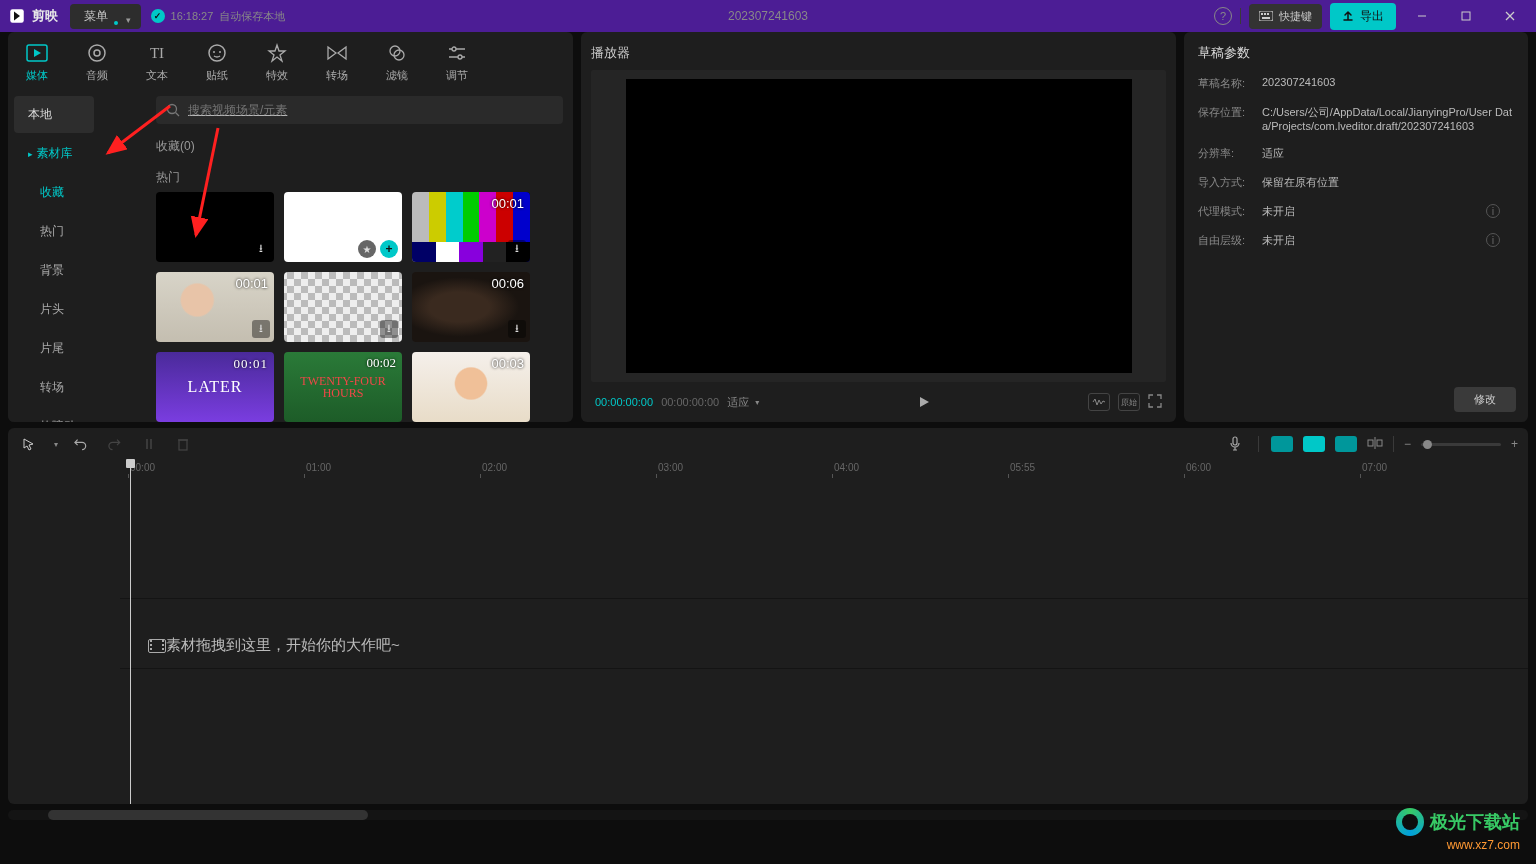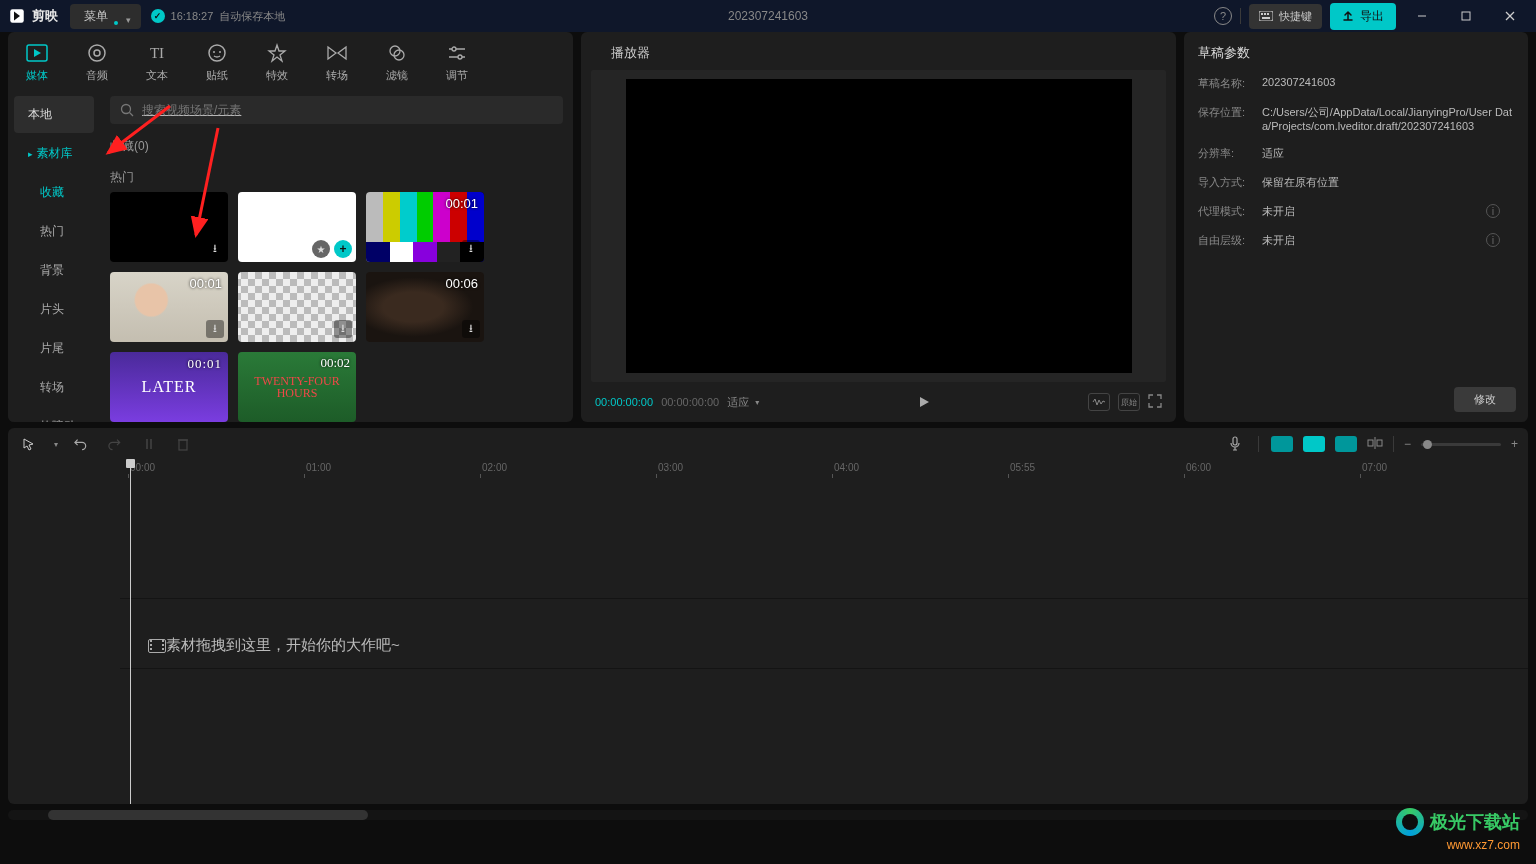--- a/index.html
+++ b/index.html
@@ -1,19 +1,19 @@
 <!DOCTYPE html>
 <html><head>
 <meta charset="utf-8">
 <style>
 * { margin: 0; padding: 0; box-sizing: border-box; }
 body { background: #0d0d0d; font-family: "Microsoft YaHei", Arial, sans-serif; color: #b8b8b8; font-size: 12px; overflow: hidden; width: 1536px; height: 864px; position: relative; }
 
 
-.title-bar { height: 32px; background: #0f172a; display: flex; align-items: center; padding: 0 8px; }
+.title-bar { height: 32px; background: #4c1d95; display: flex; align-items: center; padding: 0 8px; }
 .logo { width: 18px; height: 18px; margin-right: 6px; display:flex; align-items:center; justify-content:center; }
 .logo svg { width:18px; height:18px; }
 .app-name { color: #e8e8e8; font-weight: bold; font-size: 13px; margin-right: 12px; }
 .menu-btn { background: #2d2d2d; color: #c8c8c8; padding: 4px 10px 4px 14px; border-radius: 4px; margin-right: 10px; display:flex; align-items:flex-end; gap:4px; cursor:pointer; position:relative;}
 .menu-btn .dot { width:4px; height:4px; border-radius:50%; background:#00c8c8; margin-left:2px;}
 .menu-btn .chev { font-size:9px; color:#999; margin-left:4px;}
 .autosave { display: flex; align-items: center; gap: 6px; color: #888; font-size: 11px; }
 .check-circle { width: 14px; height: 14px; background: #00c8c8; border-radius: 50%; display:flex; align-items:center; justify-content:center; color:#0d0d0d; font-size:9px; font-weight:bold;}
 .title-center { position: absolute; left: 50%; transform: translateX(-50%); color: #888; font-size: 12px; }
 .title-right { position: absolute; right: 8px; display: flex; align-items: center; gap: 8px; }
@@ -25,21 +25,21 @@
 
 .main-row { display:flex; height: 392px; gap:8px; padding: 0 8px 2px 8px; }
 
 
 .media-panel { width: 565px; background:#1e1e1e; border-radius:6px; overflow:hidden; display:flex; flex-direction:column;}
 .media-tabs { display:flex; height:58px; padding: 8px 10px 0 10px; gap:12px; }
 .mtab { display:flex; flex-direction:column; align-items:flex-start; gap:4px; color:#aaa; cursor:pointer; padding:2px 8px; min-width:48px;}
 .mtab.active { color:#00c8c8; }
 .mtab .ic { width:22px; height:22px; display:flex; align-items:center; justify-content:center;}
 .mtab .lbl { font-size:11px;}
-.media-body { display:flex; flex:1; min-height:0;}
+.media-body { display:flex; flex:1; min-height:0;gap:46px;}
 .media-sidebar { width:92px; background:#1e1e1e; padding-top:4px;}
 .ms-item { padding:10px 14px; color:#aaa; cursor:pointer; font-size:12px; border-radius:4px; margin:2px 6px;}
 .ms-item.pill { background:#2d2d2d; color:#ddd; }
 .ms-item.active { color:#00c8c8;}
 .ms-item.expand::before { content:"▸"; font-size:9px; margin-right:4px; color:inherit;}
 .ms-item.sub { padding-left:26px;}
 .media-content { flex:1; padding:6px 10px; overflow:auto;}
 .search-box { background:#2a2a2a; border-radius:4px; padding:7px 10px; display:flex; align-items:center; gap:8px; margin-bottom:6px;text-decoration:underline;}
 .search-box input { background:transparent; border:none; outline:none; color:#ccc; font-size:12px; flex:1;}
 .section-label { color:#999; font-size:12px; padding:8px 0 6px;}
@@ -54,21 +54,21 @@
 .color-bars { display:flex; height:100%;}
 .color-bars div { flex:1;}
 .thumb.person { background: radial-gradient(circle at 35% 40%, #e8c4a8 18%, transparent 20%), linear-gradient(#d8d4c8,#c4beb0);}
 .thumb.ape { background: radial-gradient(ellipse at 40% 50%, #3a2a1f 30%, #1a1410 60%);}
 .thumb.later { background: linear-gradient(#4a2a9a,#7a3de0); display:flex; align-items:center; justify-content:center; color:#fff; font-family:Impact; font-size:16px; letter-spacing:1px;}
 .thumb.twenty { background: linear-gradient(#2a7a38,#1d5c28); display:flex; align-items:center; justify-content:center; color:#f04848; font-family:Impact; font-size:12px; text-align:center; line-height:1;}
 .thumb.asian { background: radial-gradient(circle at 50% 45%, #f0c098 22%, transparent 24%), linear-gradient(#f5f0eb,#e8dcc8);}
 
 
 .player-panel { flex:1; background:#1e1e1e; border-radius:6px; padding:12px 10px 6px; display:flex; flex-direction:column;}
-.player-title { color:#ccc; font-size:13px; margin:0 0 8px 20px;}
+.player-title { color:#ccc; font-size:13px; margin:0 0 8px 0;}
 .player-canvas { flex:1; background:#252525; border-radius:2px; display:flex; align-items:center; justify-content:center;}
 .video-frame { width:88%; height:94%; background:#000;}
 .player-controls { height:28px; margin-top:6px; display:flex; align-items:center; gap:8px; padding:0 4px;}
 .tc { font-size:11px; color:#666;}
 .tc.active { color:#00c8c8;}
 .pc-spacer { flex:1;}
 .play-btn { width:24px; height:24px; display:flex; align-items:center; justify-content:center; cursor:pointer; color:#aaa;}
 .pc-right { display:flex; gap:8px; align-items:center;}
 .pc-ico { color:#888; cursor:pointer; padding:2px; border:1px solid #444; border-radius:3px; font-size:10px; width:22px; height:18px; display:flex; align-items:center; justify-content:center;}
 .scale-sel { color:#888; font-size:11px; display:flex; align-items:center; gap:4px; cursor:pointer;}
@@ -326,20 +326,23 @@
               <div class="dl">⭳</div>
             </div>
           <div class="thumb later">
               <span>LATER</span>
               <span class="dur">00:01</span>
             </div>
           <div class="thumb twenty">
               <span>TWENTY-FOUR HOURS</span>
               <span class="dur">00:02</span>
             </div>
+          <div class="thumb asian">
+              <span class="dur">00:03</span>
+            </div>
         </div>
       </div>
     </div>
   </div>
 
   <div class="player-panel">
     <div class="player-title">播放器</div>
     <div class="player-canvas">
         <div class="video-frame"></div>
       </div>

